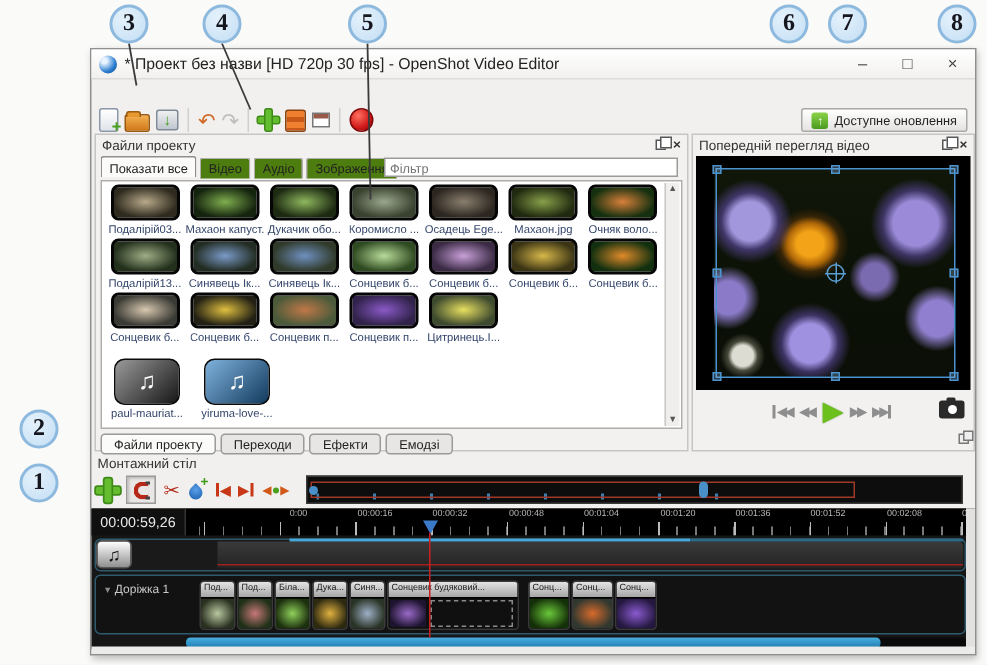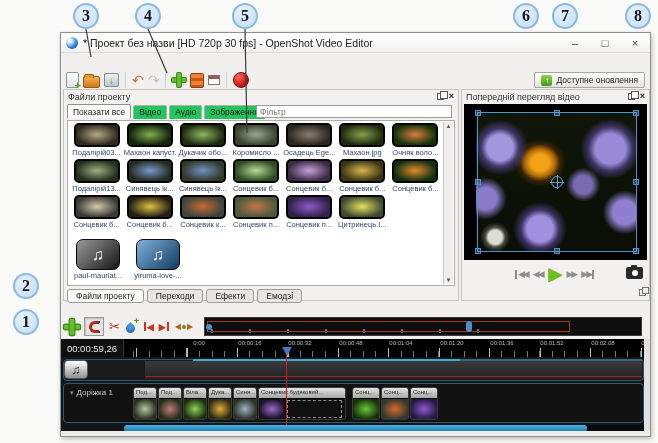--- a/index.html
+++ b/index.html
@@ -54,21 +54,21 @@
   #preview-panel { left:400px; top:56px; width:189px; height:212px; }
   .panel-head { position:absolute; left:0; top:0; right:0; height:13px; display:flex; align-items:center; padding:0 4px; }
   .panel-title { font-size:9px; color:#333; }
   .panel-icons { margin-left:auto; display:flex; gap:5px; align-items:center; }
   .float-ic { width:7px; height:7px; border:1px solid #555; background:#fff; position:relative; }
   .float-ic::before { content:""; position:absolute; left:2px; top:-3px; width:6px; height:6px; border:1px solid #555; background:#fff; }
   .close-ic { font-size:9px; color:#333; line-height:1; font-weight:bold; }
 
   
   .file-tabs { position:absolute; left:3px; top:15px; display:flex; gap:2px; }
-  .ftab { font-size:8.5px; color:#222; padding:1px 5px; border:1px solid #b0afad; border-bottom:none; border-radius:2px 2px 0 0; background:#22c55e; }
+  .ftab { font-size:8.5px; color:#222; padding:1px 5px; border:1px solid #b0afad; border-bottom:none; border-radius:2px 2px 0 0; background:#4d7c0f; }
   .ftab.active { background:#fbfbfa; border-color:#8f8f8d; position:relative; top:-1px; padding-top:2px; }
   .filter-input { position:absolute; right:6px; top:15px; width:196px; height:13px; border:1px solid #9a9a98; font-size:8.5px; padding:0 3px; color:#333; background:#fff; font-family:"Liberation Sans",sans-serif; }
   .files-box { position:absolute; left:3px; right:3px; top:30px; height:166px; background:#fff; border:1px solid #aeadab; overflow:hidden; }
   .files-grid { position:absolute; left:2px; top:2px; right:12px; display:grid; grid-template-columns:repeat(7,1fr); row-gap:2px; }
   .fcell { display:flex; flex-direction:column; align-items:center; width:100%; }
   .thumb { width:46px; height:24px; border-radius:5px; border:2px solid #060606;
     background:radial-gradient(ellipse at 50% 48%, var(--c1) 0%, var(--c2) 72%); }
   .fname { font-size:7.5px; color:#33456b; max-width:52px; white-space:nowrap; overflow:hidden; margin-top:1px; }
   .audio-row { position:absolute; left:2px; top:118px; display:flex; gap:8px; padding-left:2px; }
   .acell { display:flex; flex-direction:column; align-items:center; width:52px; }
@@ -315,24 +315,20 @@
     <div class="fname">Сонцевик б...</div>
   </div>
             <div class="fcell" style="--c1: #d8c8b0; --c2: #3a3a34;">
     <div class="thumb"></div>
     <div class="fname">Сонцевик б...</div>
   </div>
             <div class="fcell" style="--c1: #e0c040; --c2: #222014;">
     <div class="thumb"></div>
     <div class="fname">Сонцевик б...</div>
   </div>
-            <div class="fcell" style="--c1: #c86a30; --c2: #3c4440;">
-    <div class="thumb"></div>
-    <div class="fname">Сонцевик к...</div>
-  </div>
             <div class="fcell" style="--c1: #c07848; --c2: #4a5a3a;">
     <div class="thumb"></div>
     <div class="fname">Сонцевик п...</div>
   </div>
             <div class="fcell" style="--c1: #8a5ac8; --c2: #31224a;">
     <div class="thumb"></div>
     <div class="fname">Сонцевик п...</div>
   </div>
             <div class="fcell" style="--c1: #e8e060; --c2: #3e4a2e;">
     <div class="thumb"></div>
@@ -398,20 +394,23 @@
           </span>
         <span class="tbtn">
             <span>▶▶</span>
             <span class="tbar"></span>
           </span>
       </div>
       <span class="cam"></span>
       <span class="grip"></span>
     </div>
 
+    <div class="tl-title-row">
+      <span class="tl-title">Монтажний стіл</span>
+    </div>
 
     <div class="tl-toolbar">
       <span class="plusic tl-plus"></span>
       <span class="magnet-box">
           <span class="magnet"></span>
         </span>
       <span class="glyph-scissors">✂</span>
       <span class="dropwrap">
           <span class="drop"></span>
         </span>

